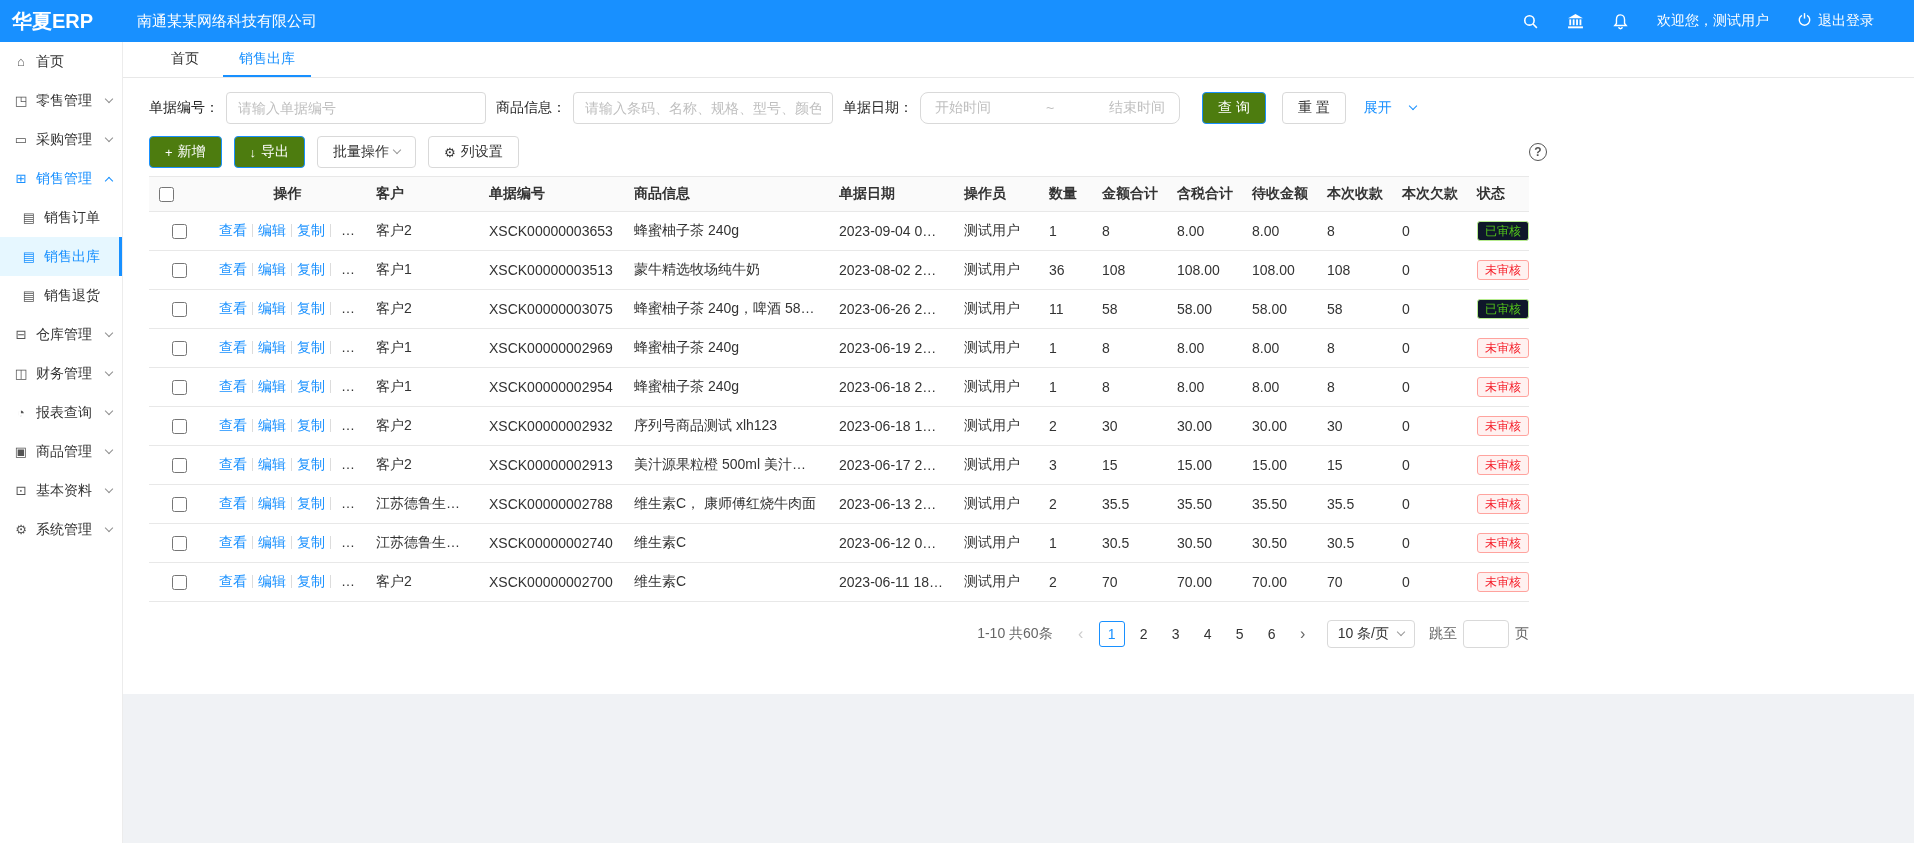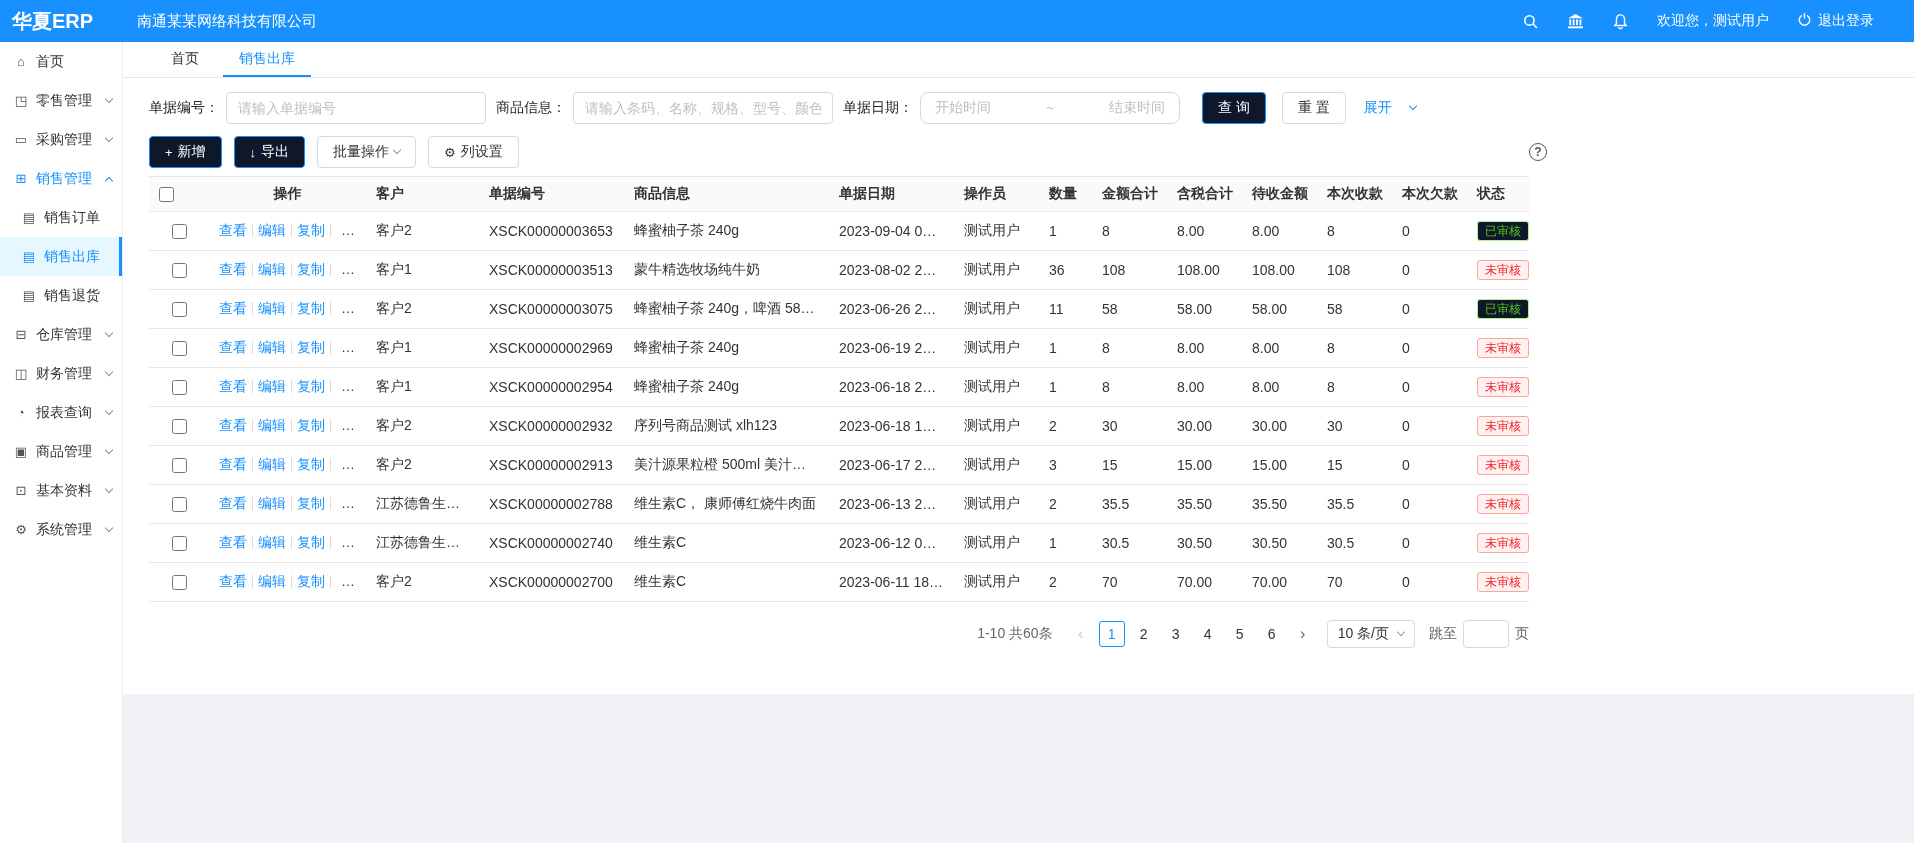--- a/index.html
+++ b/index.html
@@ -44,21 +44,21 @@
   .container{width:1380px;position:relative}
 
   
   .filter-row{display:flex;align-items:center;height:32px;margin-bottom:12px;white-space:nowrap}
   .flabel{margin-right:7px;color:#262626}
   .finput{height:32px;width:260px;border:1px solid #d9d9d9;border-radius:4px;padding:0 11px;font-size:14px;color:#333;outline:none;margin-right:10px;font-family:inherit}
   .finput::placeholder{color:#bfbfbf}
   .date-range{height:32px;width:260px;border:1px solid #d9d9d9;border-radius:8px;display:flex;align-items:center;justify-content:space-between;padding:0 14px;color:#bfbfbf;cursor:pointer;margin-right:22px}
   .dr-sep{color:#bfbfbf}
   .btn{height:32px;padding:0 15px;border-radius:4px;border:1px solid #d9d9d9;background:#fff;font-size:14px;cursor:pointer;display:inline-flex;align-items:center;gap:5px;color:#333;font-family:inherit;white-space:nowrap}
-  .btn-primary{background:#0f172a;border-color:#1890ff;color:#fff}
+  .btn-primary{background:#4d7c0f;border-color:#1890ff;color:#fff}
   .search-btn{margin-right:16px}
   .reset-btn{margin-right:18px}
   .expand-link{color:#1890ff;display:inline-flex;align-items:center;gap:18px;cursor:pointer}
   .caret{display:inline-block;width:6px;height:6px;border-right:1.3px solid currentColor;border-bottom:1.3px solid currentColor;transform:rotate(45deg);margin-top:-4px}
   .caret.gray{border-color:#999}
 
   
   .toolbar{display:flex;align-items:center;gap:12px;height:32px;margin-bottom:8px;position:relative}
   .bicon{font-size:13px;line-height:1}
   .help{position:absolute;right:-18px;top:7px;width:18px;height:18px;border:1.4px solid #555;border-radius:50%;display:flex;align-items:center;justify-content:center;font-size:12px;color:#555;cursor:pointer;font-weight:bold}

